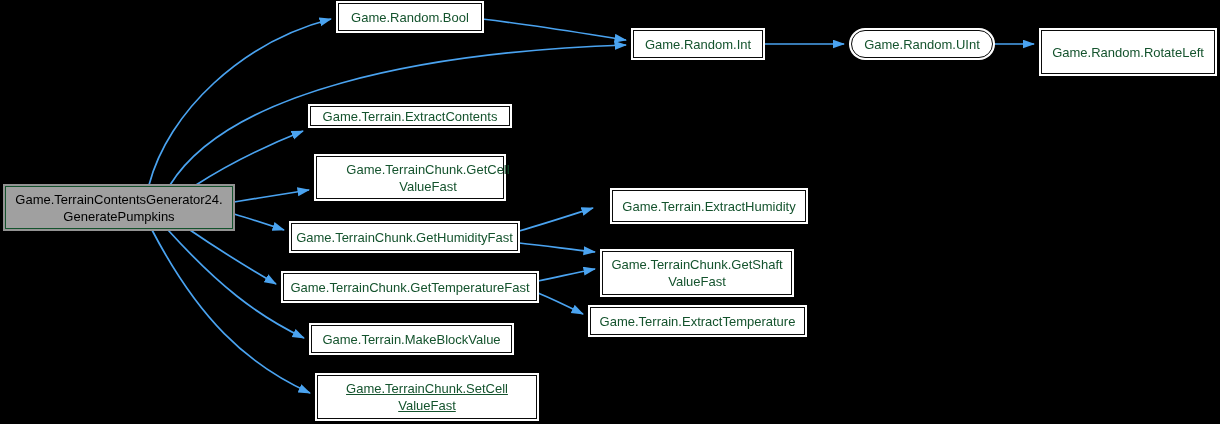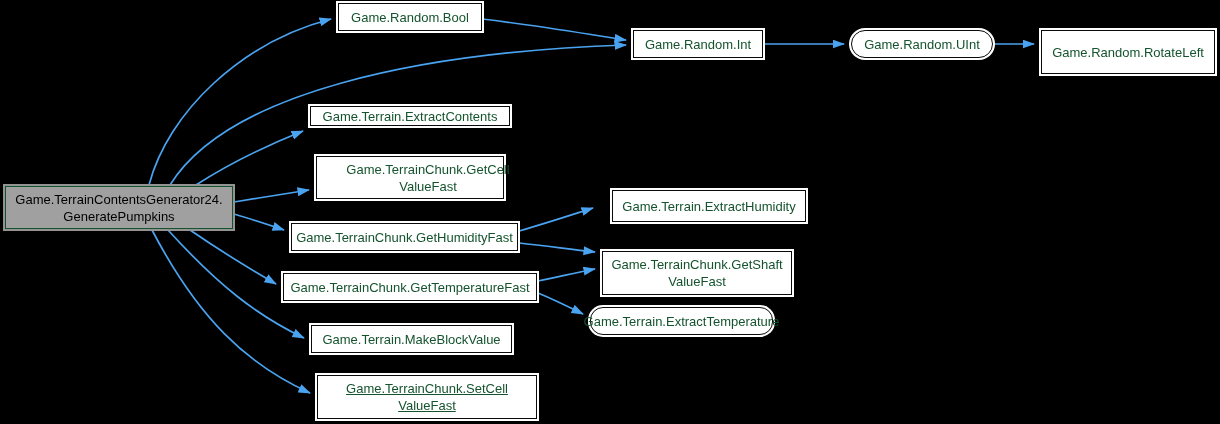--- a/index.html
+++ b/index.html
@@ -69,18 +69,18 @@
       <div class="node plain" style="left: 851px; top: 30px; width: 142px; height: 28px; border-radius: 14px;">Game.Random.UInt</div>
       <div class="node plain" style="left: 1041px; top: 30px; width: 174px; height: 44px;">Game.Random.RotateLeft</div>
       <div class="node plain" style="left: 310px; top: 106px; width: 200px; height: 20px;">Game.Terrain.ExtractContents</div>
       <div class="node plain" style="left: 316px; top: 156px; width: 188px; height: 43px; padding-left: 36px;">Game.TerrainChunk.GetCell
 ValueFast</div>
       <div class="node plain" style="left: 291px; top: 223px; width: 227px; height: 28px;">Game.TerrainChunk.GetHumidityFast</div>
       <div class="node plain" style="left: 612px; top: 190px; width: 194px; height: 32px;">Game.Terrain.ExtractHumidity</div>
       <div class="node plain" style="left: 602px; top: 251px; width: 190px; height: 44px;">Game.TerrainChunk.GetShaft
 ValueFast</div>
       <div class="node plain" style="left: 283px; top: 273px; width: 254px; height: 28px;">Game.TerrainChunk.GetTemperatureFast</div>
-      <div class="node plain" style="left: 590px; top: 307px; width: 183px; height: 28px; border-radius: 13px;">Game.Terrain.ExtractTemperature</div>
+      <div class="node plain" style="left: 590px; top: 307px; width: 215px; height: 28px;">Game.Terrain.ExtractTemperature</div>
       <div class="node plain" style="left: 311px; top: 325px; width: 201px; height: 28px;">Game.Terrain.MakeBlockValue</div>
       <div class="node plain" style="left: 317px; top: 375px; width: 220px; height: 44px; text-decoration: underline;">Game.TerrainChunk.SetCell
 ValueFast</div>
     </div>
 </div>
 
 </body></html>

